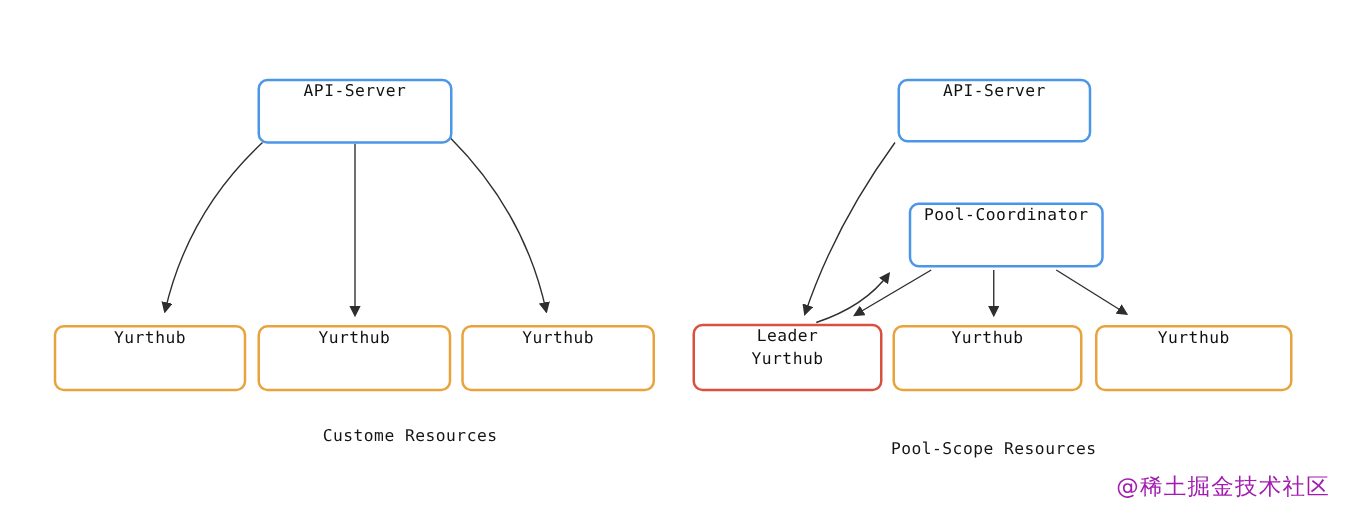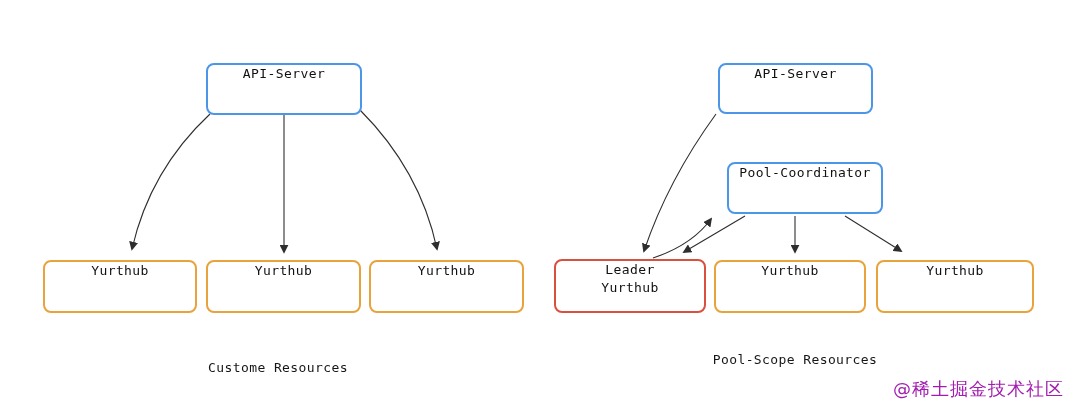--- a/index.html
+++ b/index.html
@@ -92,21 +92,21 @@
   </div>
 
   <div class="node orange" style="left:206px; top:260px; width:155px; height:53px;">
     <span>Yurthub</span>
   </div>
 
   <div class="node orange" style="left:369px; top:260px; width:155px; height:53px;">
     <span>Yurthub</span>
   </div>
 
-  <div class="caption" style="left:158px; top:360px;">Custome Resources</div>
+  <div class="caption" style="left:158px; top:342px;text-align:right;">Custome Resources</div>
 
   <div class="node blue" style="left:718px; top:63px; width:155px; height:51px;">
     <span>API-Server</span>
   </div>
 
   <div class="node blue" style="left:717px; top:162px; width:156px; height:52px;margin-left:10px;">
     <span>Pool-Coordinator</span>
   </div>
 
   <div class="node red" style="left:554px; top:259px; width:152px; height:54px;">

